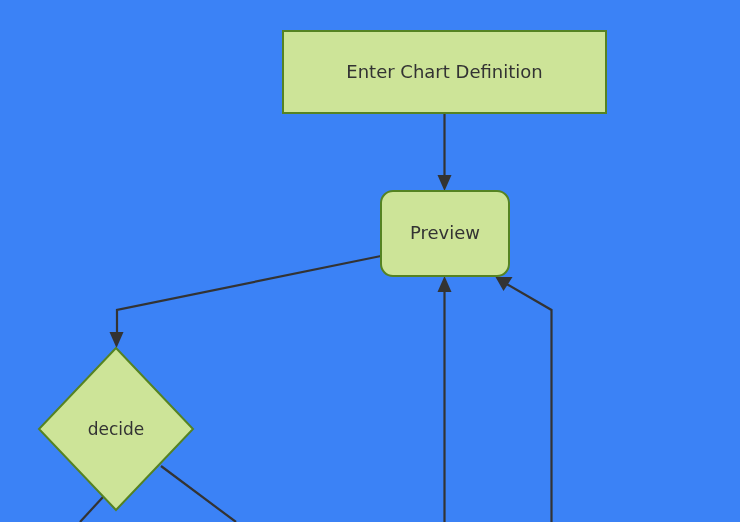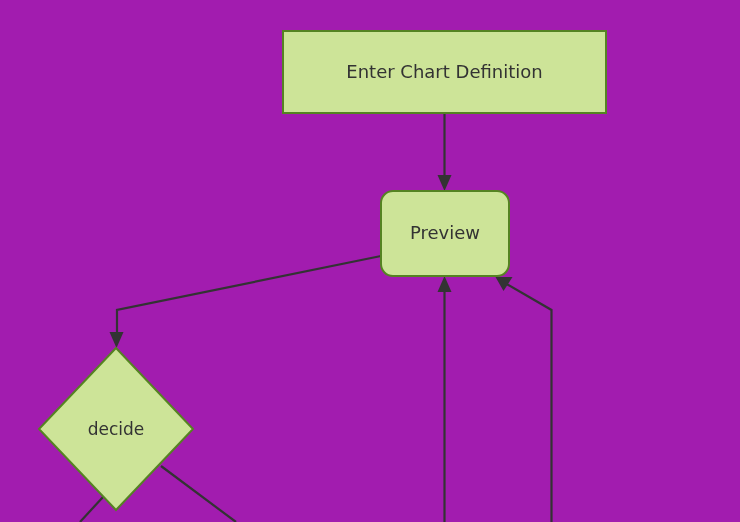--- a/index.html
+++ b/index.html
@@ -7,21 +7,21 @@
     padding: 0;
     background: #ffffff;
   }
   body {
     font-family: "DejaVu Sans", "Liberation Sans", sans-serif;
   }
   #canvas {
     position: relative;
     width: 740px;
     height: 522px;
-    background: #a21caf;
+    background: #3b82f6;
     overflow: hidden;
   }
   #flow-svg {
     position: absolute;
     top: 0;
     left: 0;
   }
   .node-label {
     font-family: "DejaVu Sans", "Liberation Sans", sans-serif;
     fill: #333333;

